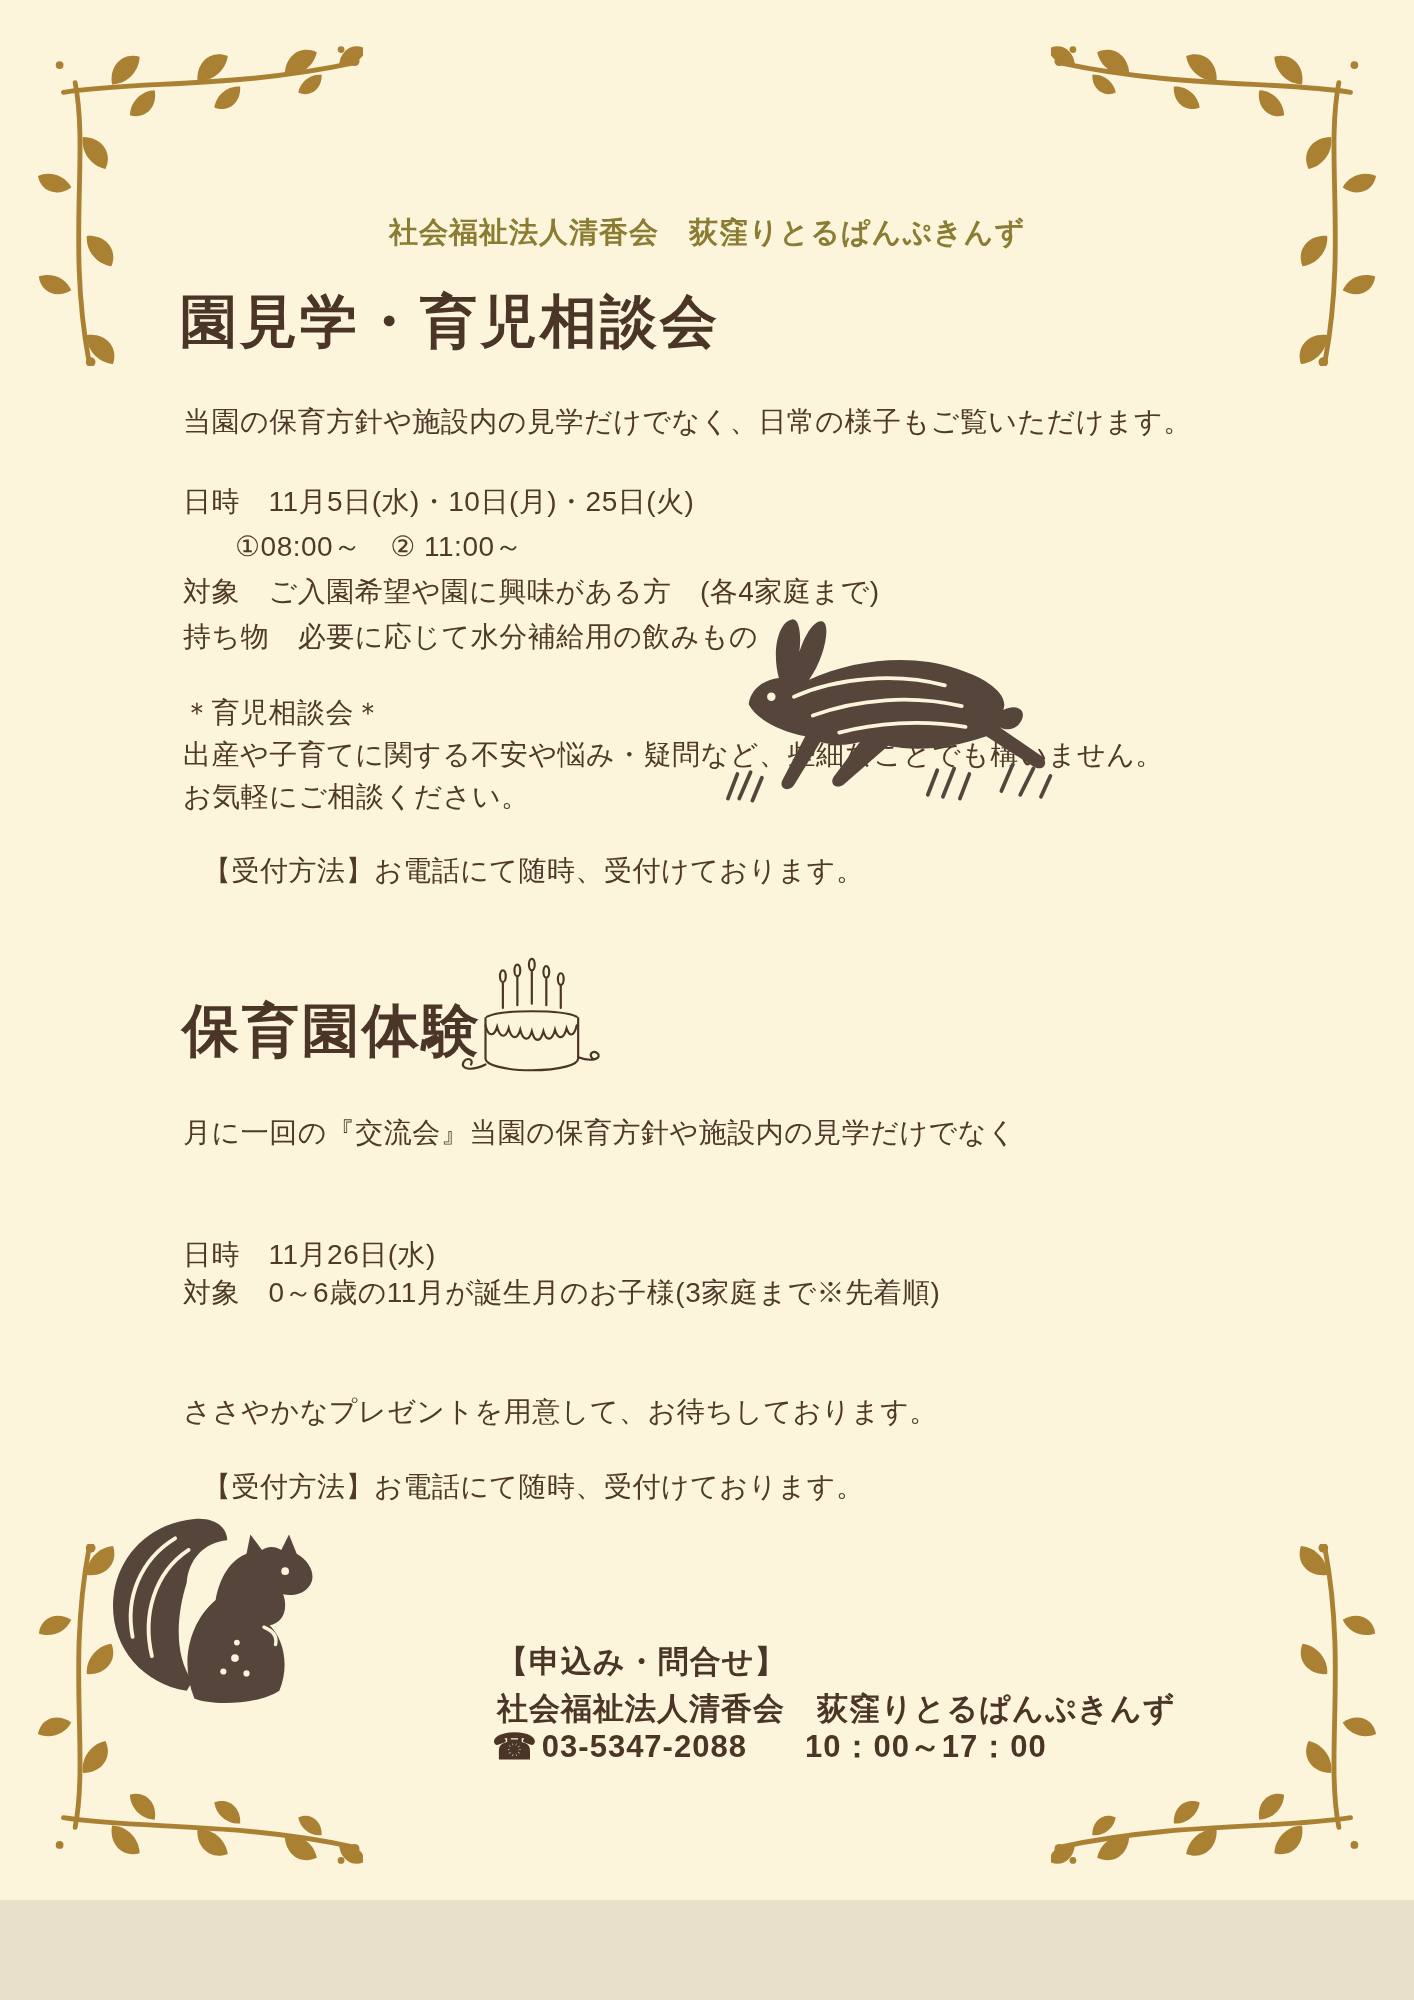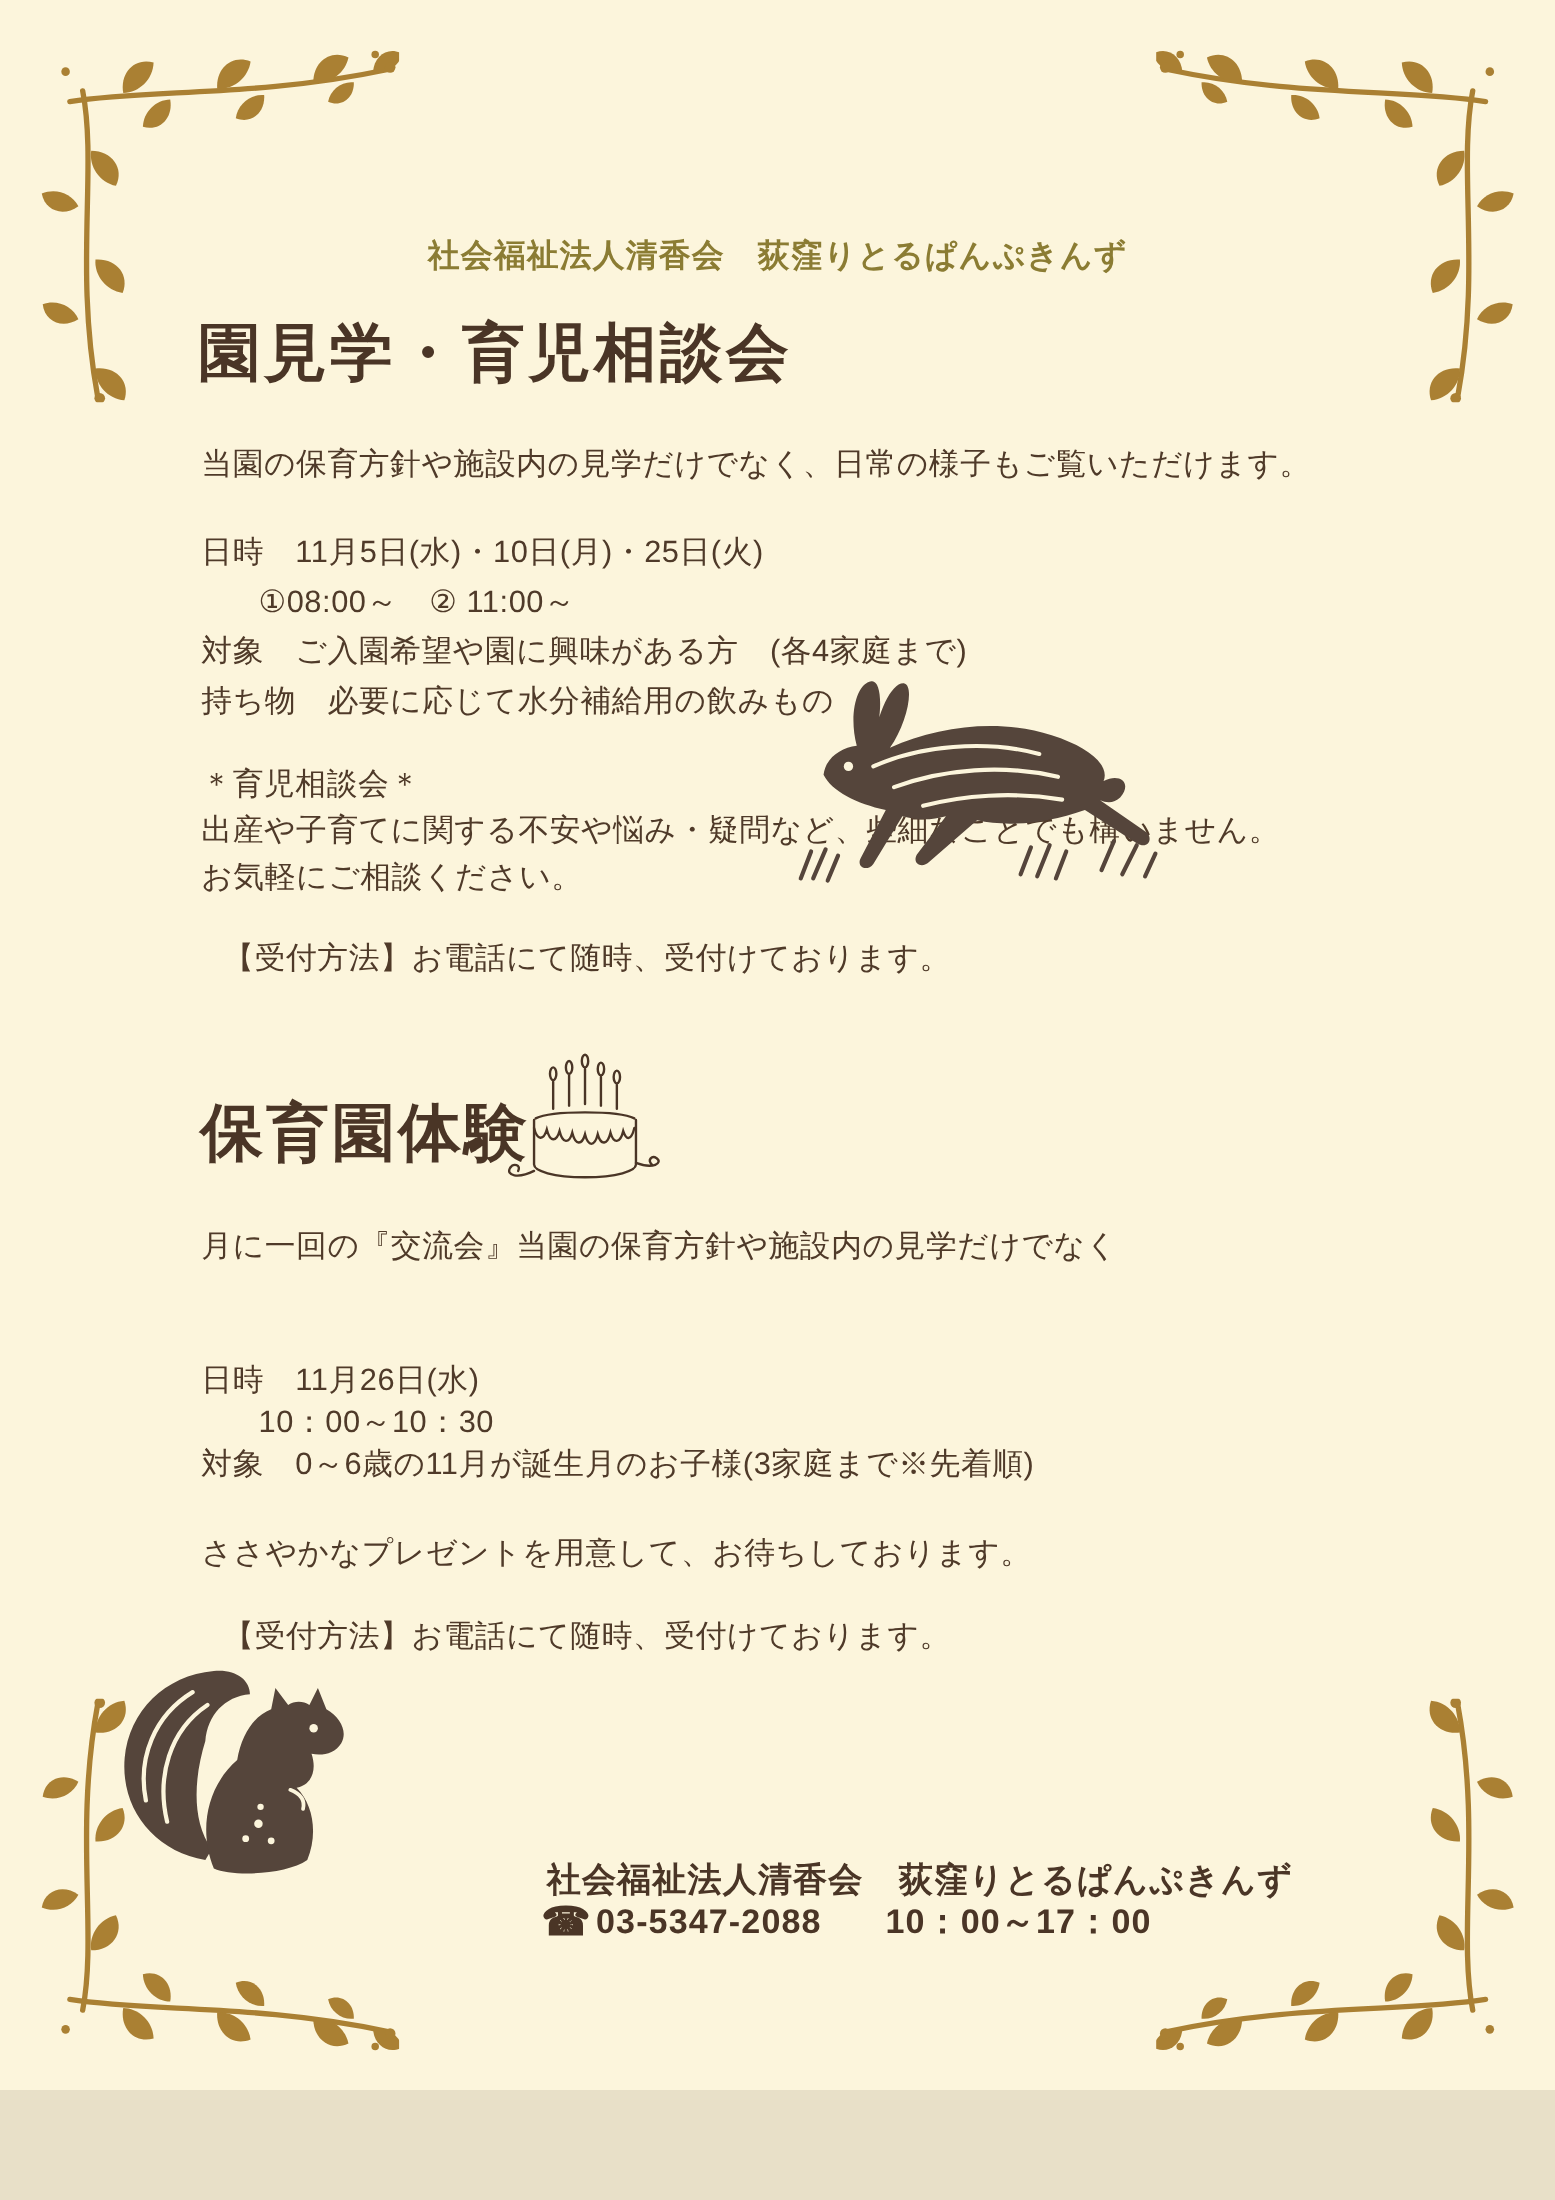--- a/index.html
+++ b/index.html
@@ -160,21 +160,20 @@
       <path d="M166,148 C188,156 200,148 192,142 C186,138 180,144 186,150"></path>
     </g>
   </svg>
 
   <div class="abs intro2-lines" style="left:183px;top:1114px">
     <div class="body-line">月に一回の『交流会』当園の保育方針や施設内の見学だけでなく</div>
   </div>
 
   <div class="abs lines-2" style="left:183px;top:1236px">
     <div class="body-line">日時　11月26日(水)</div>
-    <div class="body-line indent">10：00～10：30</div>
     <div class="body-line">対象　0～6歳の11月が誕生月のお子様(3家庭まで※先着順)</div>
   </div>
 
   <div class="abs body-line" style="left:183px;top:1393px">ささやかなプレゼントを用意して、お待ちしております。</div>
 
   <div class="abs body-line reception" style="left:183px;top:1468px">【受付方法】お電話にて随時、受付けております。</div>
 
   <svg class="abs" style="left:92px;top:1492px;width:255px;height:222px" viewBox="0 0 260 230">
     <path fill="#55453b" d="M96,206 C48,198 16,158 20,110 C24,66 58,32 104,28 C124,26 138,36 138,50 C114,52 98,70 96,94 C86,126 82,168 102,196 Z"></path>
     <g fill="none" stroke="#fcf5dc" stroke-width="4" stroke-linecap="round">
@@ -185,20 +184,21 @@
     <circle cx="198" cy="82" r="4" fill="#fcf5dc"></circle>
     <g fill="#fcf5dc">
       <circle cx="146" cy="172" r="4"></circle>
         <circle cx="134" cy="186" r="3.2"></circle>
       <circle cx="158" cy="188" r="3.2"></circle>
         <circle cx="148" cy="156" r="3"></circle>
     </g>
     <path d="M176,140 C186,144 190,150 188,158" fill="none" stroke="#fcf5dc" stroke-width="3.5" stroke-linecap="round"></path>
   </svg>
 
+  <div class="abs contact-line" style="left:497px;top:1641px">【申込み・問合せ】</div>
   <div class="abs contact-line" style="left:497px;top:1688px">社会福祉法人清香会　荻窪りとるぱんぷきんず</div>
   <div class="abs contact-line phone-row" style="left:492px;top:1726px">
     <span class="phone-icon">☎</span>
     <span>03-5347-2088</span>
     <span class="phone-hours">10：00～17：00</span>
   </div>
 
 </div>
 
 </body></html>

